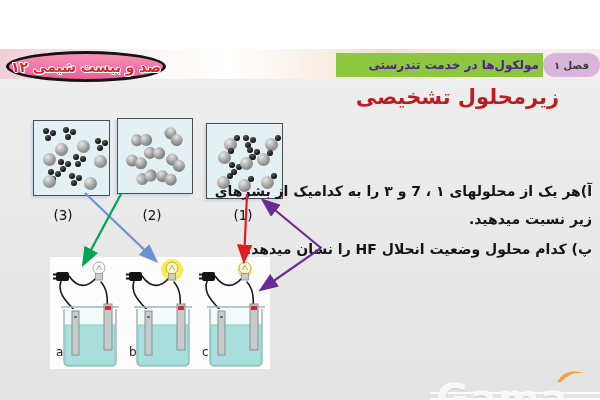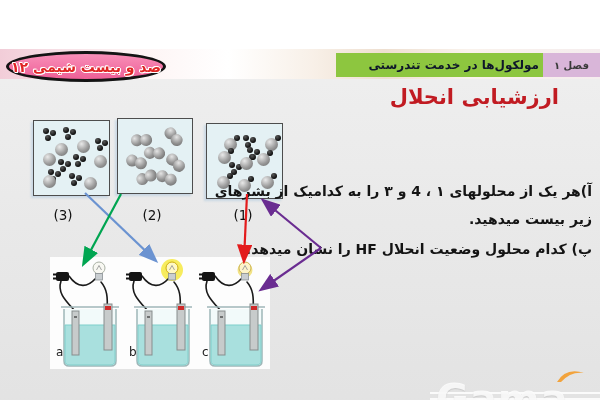--- a/index.html
+++ b/index.html
@@ -12,23 +12,23 @@
                #f8f0e8 52%,#eedfd0 64%,#f9f2ec 78%,#f5edee 100%);}
   
   .badge{position:absolute;left:6px;top:27px;width:160px;height:31px;border-radius:50%;
     border:3px solid #141414;background:linear-gradient(#f88fb8,#ee5f97);
     display:flex;align-items:center;justify-content:center;box-sizing:border-box;}
   .badge span{direction:rtl;font-size:14px;font-weight:bold;color:#e02424;white-space:nowrap;
     text-shadow:-1px 0 #fff,1px 0 #fff,0 -1px #fff,0 1px #fff,1px 1px #fff,-1px -1px #fff;}
   
   .chap-banner{position:absolute;left:336px;top:29px;width:207px;height:24px;background:#8dc63f;
     display:flex;align-items:center;justify-content:flex-end;box-sizing:border-box;padding:0 4px;}
-  .chap-banner span{direction:rtl;font-size:12px;font-weight:bold;color:#0f172a;white-space:nowrap;}
+  .chap-banner span{direction:rtl;font-size:12px;font-weight:bold;color:#4c1d95;white-space:nowrap;}
   .chap-box{position:absolute;left:543px;top:29px;width:57px;height:24px;background:#d9b6d9;
-    display:flex;align-items:center;justify-content:center;}
+    display:flex;align-items:center;justify-content:center;border-radius:12px;}
   .chap-box span{direction:rtl;font-size:10px;font-weight:bold;color:#3a3a3a;}
   
   .title{position:absolute;right:41px;top:61px;direction:rtl;font-size:21px;font-weight:bold;
     color:#c11b22;white-space:nowrap;}
   
   .mol-box{position:absolute;background:#e4f1f4;border:1.6px solid #4d4d4d;box-sizing:border-box;
     box-shadow:-2px 2px 2px rgba(140,180,215,.35);}
   #box3{left:33px;top:96px;width:77px;height:76px;}
   #box2{left:117px;top:94px;width:76px;height:76px;}
   #box1{left:206px;top:99px;width:77px;height:76px;}
@@ -95,21 +95,21 @@
     <span>صد و بیست شیمی ۱۲</span>
   </div>
 
   <div class="chap-banner">
     <span>مولکول‌ها در خدمت تندرستی</span>
   </div>
   <div class="chap-box">
     <span>فصل ۱</span>
   </div>
 
-  <div class="title">ارزشیابی انحلال</div>
+  <div class="title">زیرمحلول تشخیصی</div>
 
   <div class="mol-box" id="box3">
     <div class="mols">
         <div class="m-t3" style="left: 8%; top: 6%;">
           <i></i>
           <i></i>
           <i></i>
         </div>
         <div class="m-t3" style="left: 38%; top: 5%;">
           <i></i>
@@ -205,22 +205,22 @@
         <div class="m-gb" style="left: 44%; top: 44%;"></div>
         <div class="m-gb" style="left: 10%; top: 72%;"></div>
         <div class="m-gb" style="left: 40%; top: 76%;"></div>
         <div class="m-gb" style="left: 74%; top: 72%;"></div>
       </div>
   </div>
   <div class="box-label" id="lbl3">(3)</div>
   <div class="box-label" id="lbl2">(2)</div>
   <div class="box-label" id="lbl1">(1)</div>
 
-  <div class="qline" id="q2">آ)هر یک از محلولهای ۱ ، 4 و ۳ را به کدامیک از بشرهای</div>
-  <div class="qline" id="q3">زیر بیست میدهید.</div>
+  <div class="qline" id="q2">آ)هر یک از محلولهای ۱ ، 7 و ۳ را به کدامیک از بشرهای</div>
+  <div class="qline" id="q3">زیر نسبت میدهید.</div>
   <div class="qline" id="q4">پ) کدام محلول وضعیت انحلال HF را نشان میدهد.</div>
 
   <div class="beaker-panel" id="beaker-panel">
       <div class="cell bulb-off" style="left: 2px;">
     <svg viewBox="0 0 72 112">
       <circle class="glow" cx="47" cy="13" r="0" fill="none"></circle>
       <path class="wire" d="M17,19 C26,32 36,30 43,22"></path>
       <path class="wire" d="M49,25 C55,32 56,40 55,54"></path>
       <path class="wire" d="M9,24 C5,36 14,44 23,54"></path>
       <rect class="plug" x="4" y="15" width="13" height="9" rx="2"></rect>

